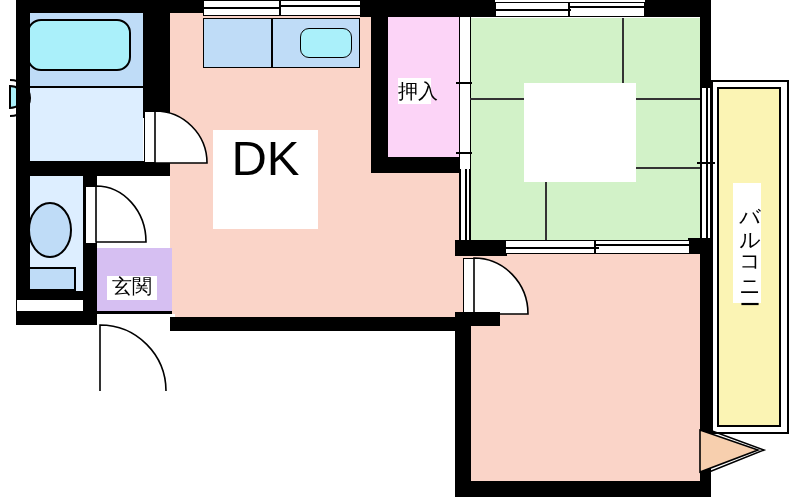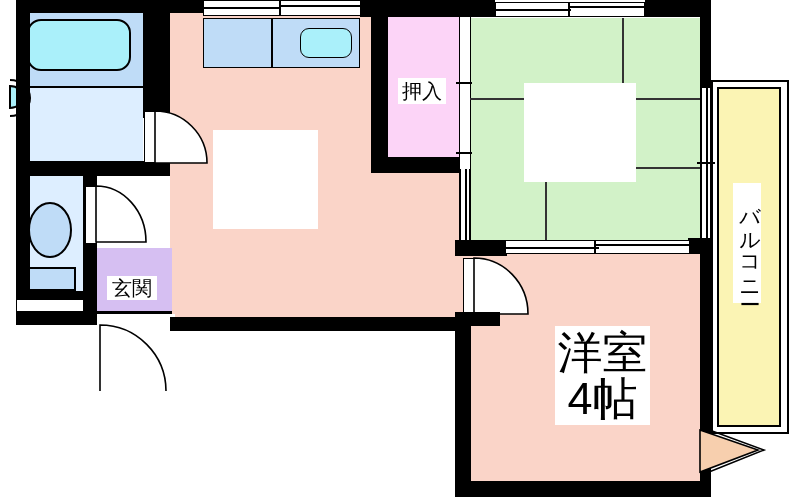--- a/index.html
+++ b/index.html
@@ -185,25 +185,24 @@
 
   <svg class="abs" style="left:698px; top:428px;" width="68" height="46" viewBox="0 0 68 46">
     <path d="M 2 2 L 60 22 L 2 44 Z" fill="#f7cfae" stroke="#000" stroke-width="1.6"></path>
     <path d="M 6 0 L 66 22 L 6 46" fill="none" stroke="#000" stroke-width="1.6"></path>
   </svg>
 
   <div class="abs" style="left:460px; top:17px; width:10px; height:152px; background:#fff;"></div>
   <div class="abs" style="left:456px; top:82px; width:16px; height:2px; background:#000;"></div>
   <div class="abs" style="left:456px; top:152px; width:16px; height:2px; background:#000;"></div>
 
-  <div class="label" style="left:213px; top:130px; width:105px; height:95px; font-size:49px; padding-top:4px;"><br></div>
+  <div class="label" style="left:213px; top:130px; width:105px; height:95px; font-size:49px; padding-top:4px;"><span>DK</span><br></div>
 
   <div class="label" style="left:524px; top:83px; width:112px; height:95px; font-size:45px; padding-top:4px;"><br></div>
 
-  <div class="label" style="left:555px; top:326px; width:95px; height:95px; font-size:45px; padding-top:4px;"><span>洋室</span><br><span>4帖</span></div>
-
-  <div class="label" style="left:398px; top:78px; width:48px; height:26px; font-size:20px; line-height:26px;">押入</div>
-
-  <div class="label" style="left:107px; top:276px; width:50px; height:24px; font-size:20px; line-height:24px;">玄関</div>
+
+  <div class="label" style="left:398px; top:78px; width:33px; height:26px; font-size:20px; line-height:26px;">押入</div>
+
+  <div class="label" style="left:107px; top:276px; width:50px; height:24px; font-size:20px; line-height:24px;font-family:Liberation Mono, monospace;">玄関</div>
 
   <div class="label-v" style="left:733px; top:183px; width:28px; height:120px; font-size:21px;">バルコニー</div>
 
 </div>
 
 </body></html>

